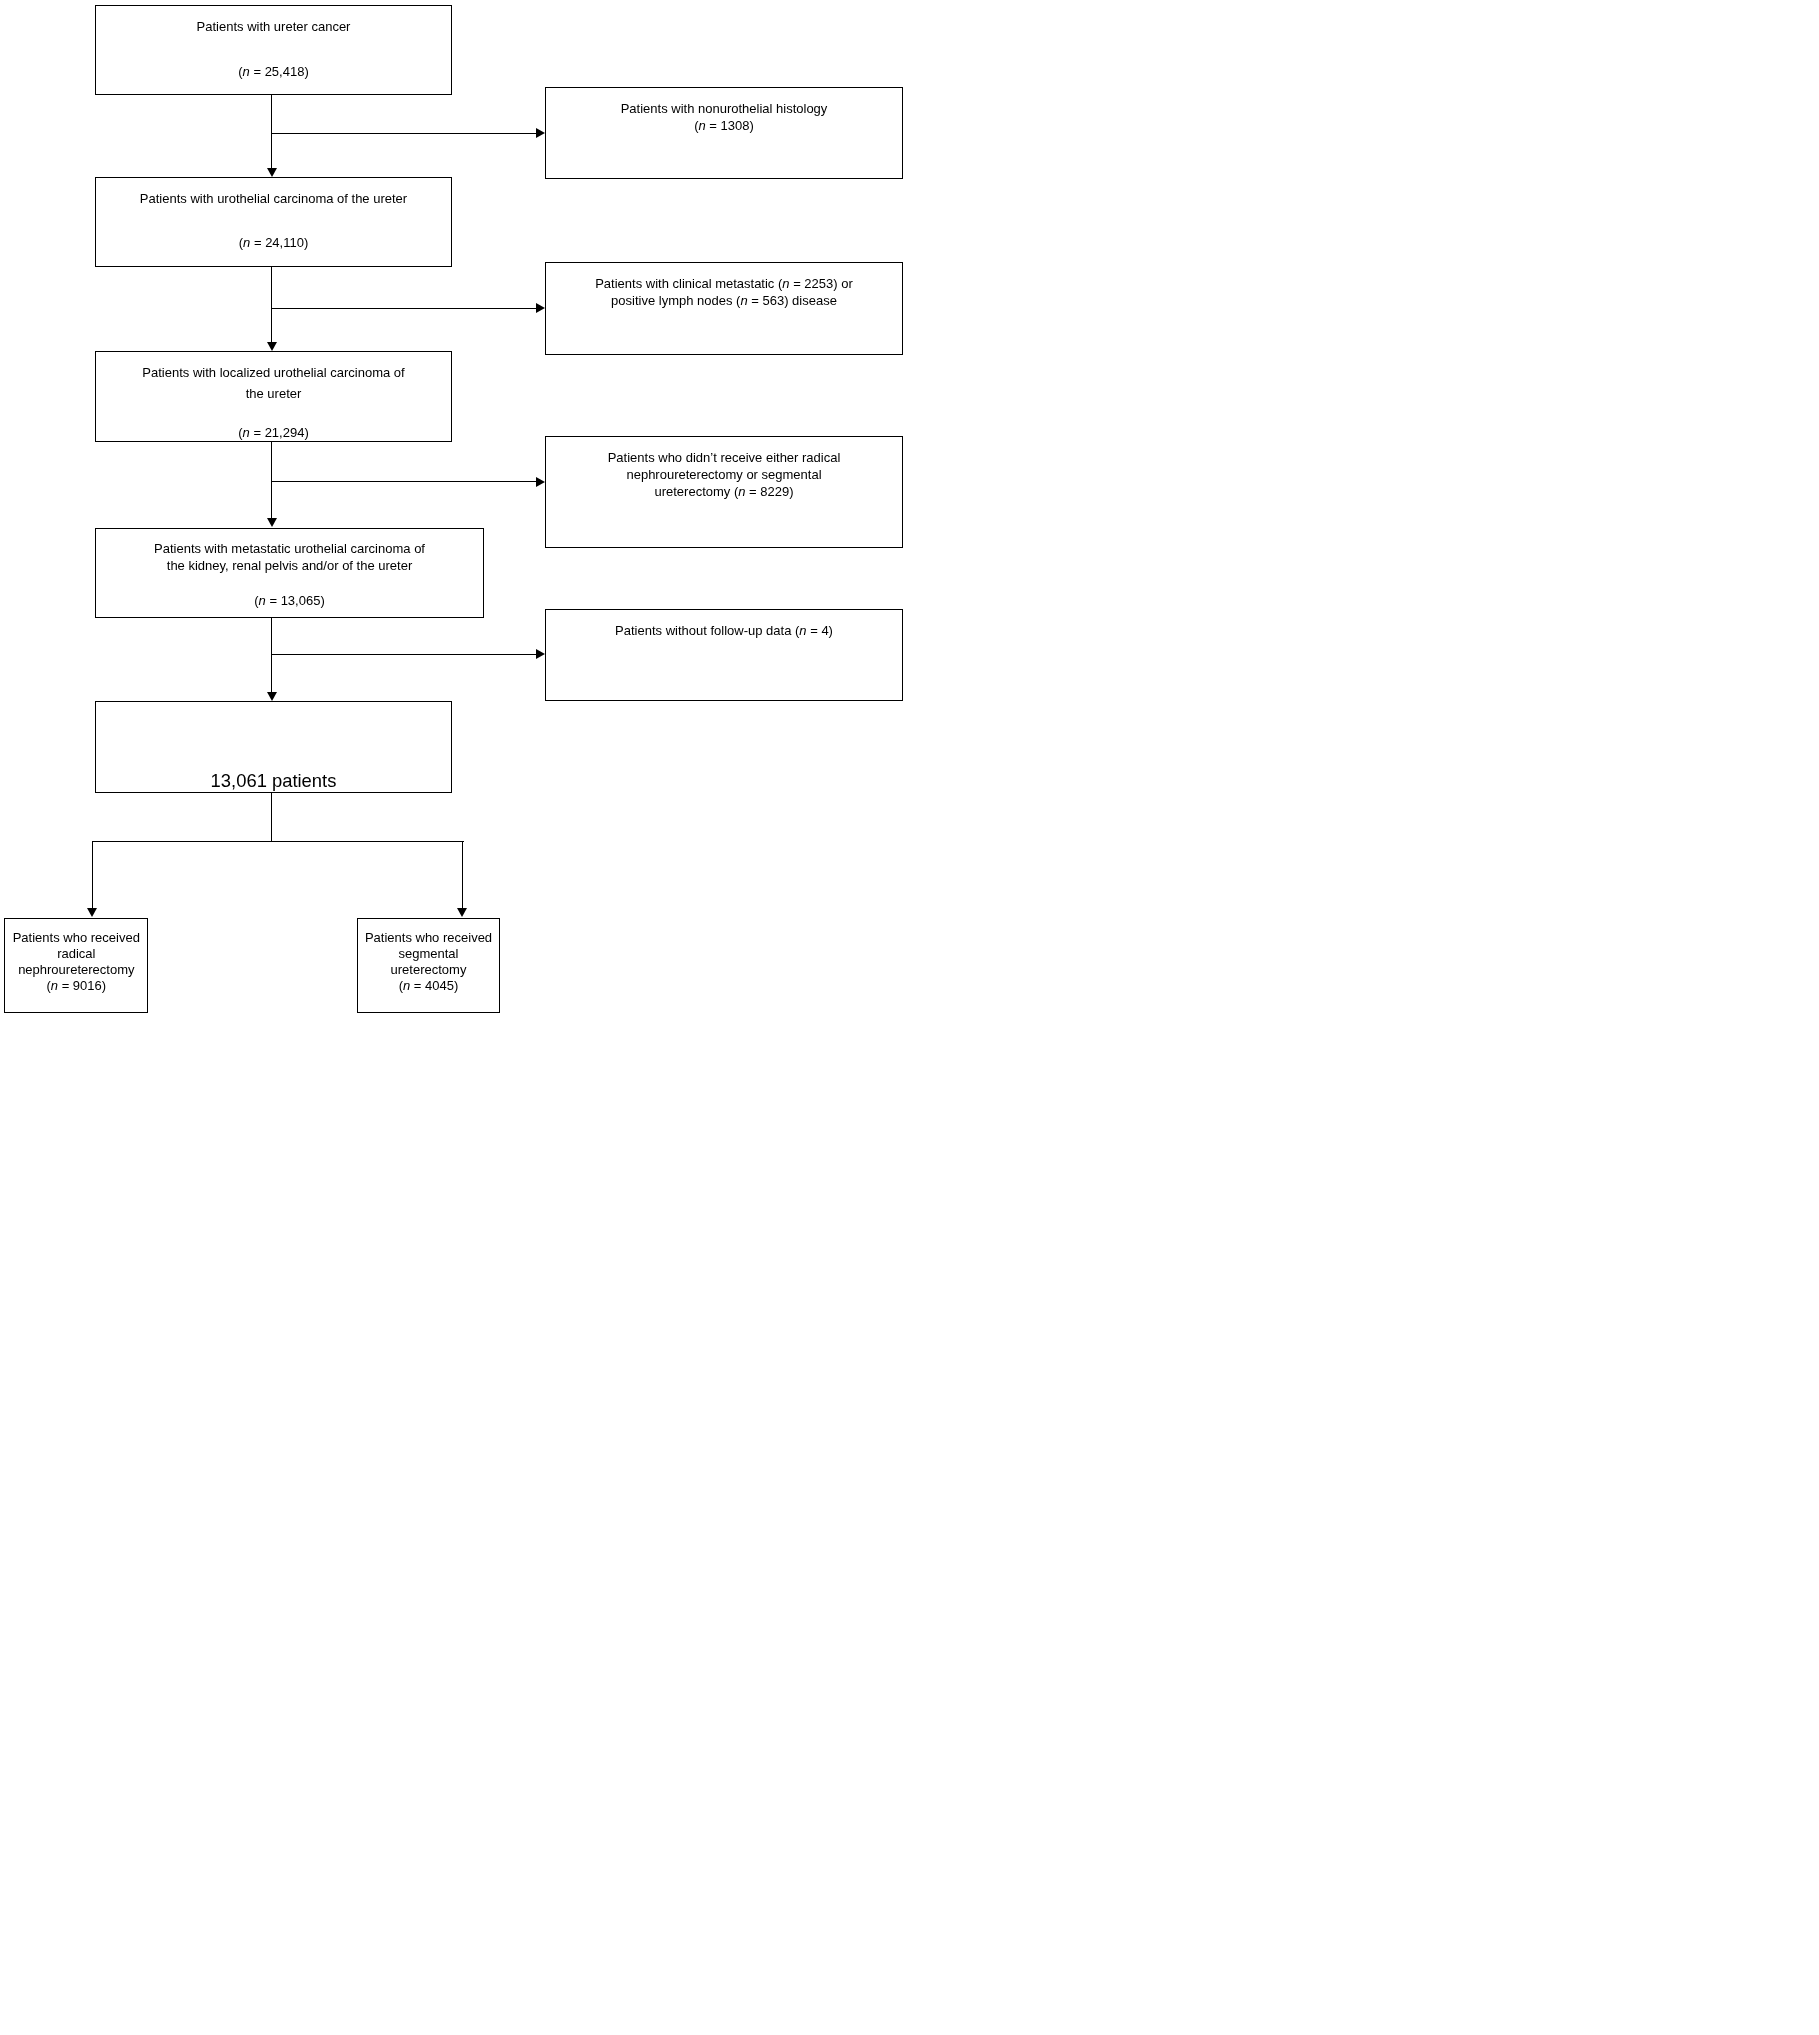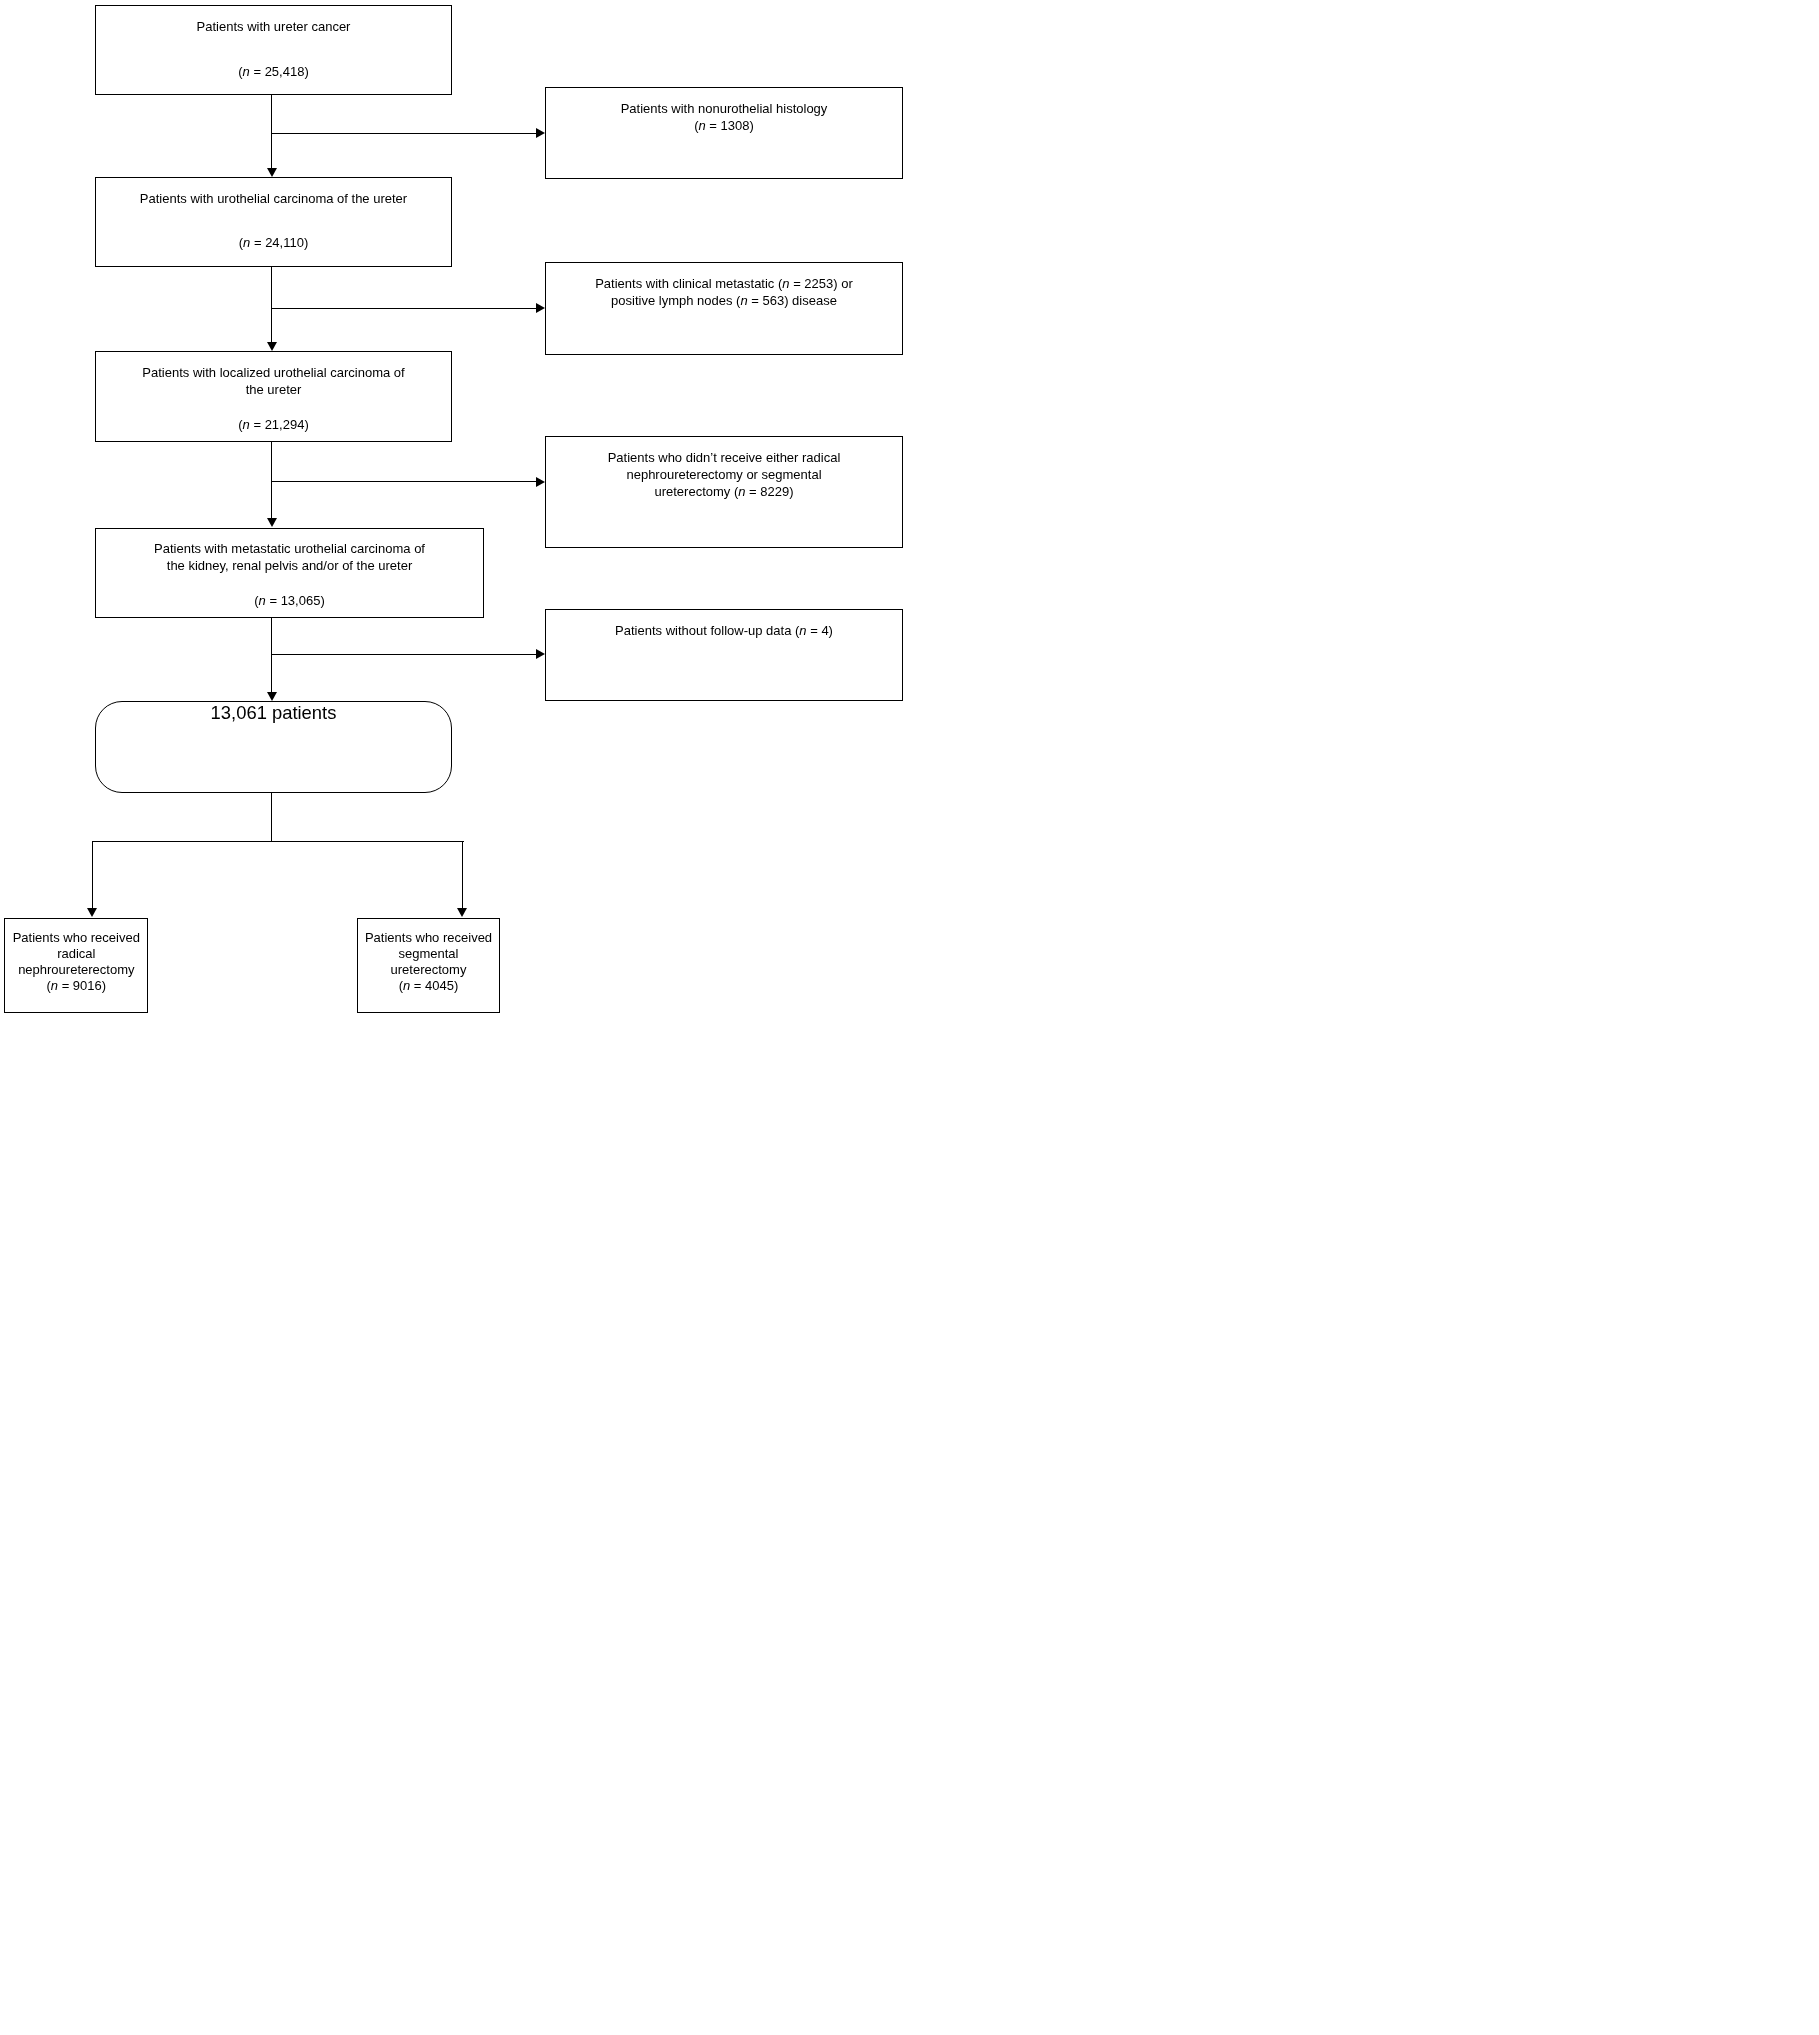--- a/index.html
+++ b/index.html
@@ -20,26 +20,26 @@
     align-items:center;
     text-align:center;
   }
   .box .line, .box .count{
     font-size:13px;
     line-height:17px;
     white-space:nowrap;
   }
   .b1{padding-top:12.3px;} .b1 .count{margin-top:28px;}
   .b2{padding-top:12.3px;} .b2 .count{margin-top:27px;}
-  .b3{padding-top:12.3px;} .b3 .count{margin-top:18px;}
+  .b3{padding-top:12.3px;justify-content:space-between;} .b3 .count{margin-top:18px;}
   .b4{padding-top:11px;} .b4 .count{margin-top:18px;}
   .rb{padding-top:12.3px;}
   .outcome{padding-top:11px;}
   .outcome .line{line-height:16px;}
-  .final{justify-content:flex-start;border-radius:27px;}
+  .final{justify-content:flex-end;}
   .final .line{font-size:18.4px;line-height:22px;}
   .vline{position:absolute;width:1.2px;background:#000000;}
   .hline{position:absolute;height:1.2px;background:#000000;}
   .arrow-down{
     position:absolute;width:0;height:0;
     border-left:5.5px solid transparent;
     border-right:5.5px solid transparent;
     border-top:9.2px solid #000000;
   }
   .arrow-right{

